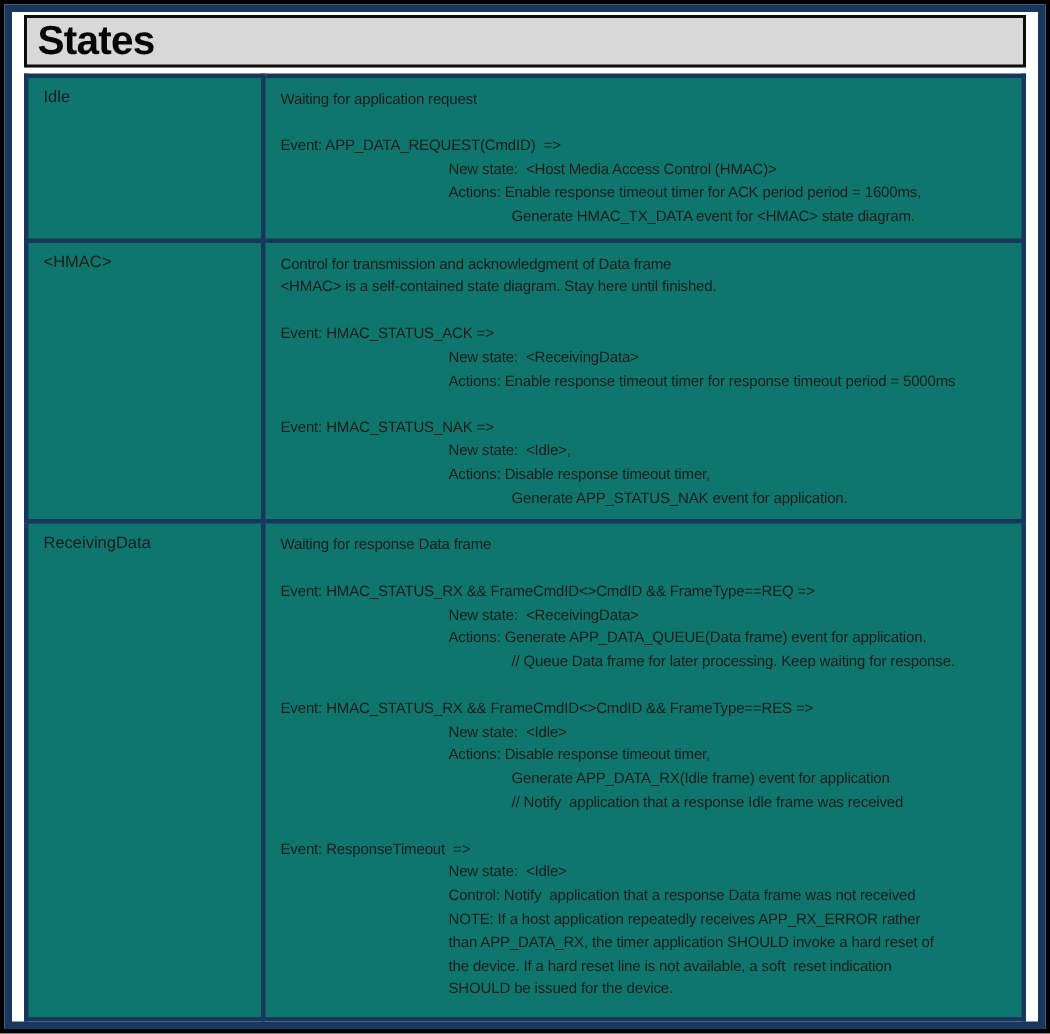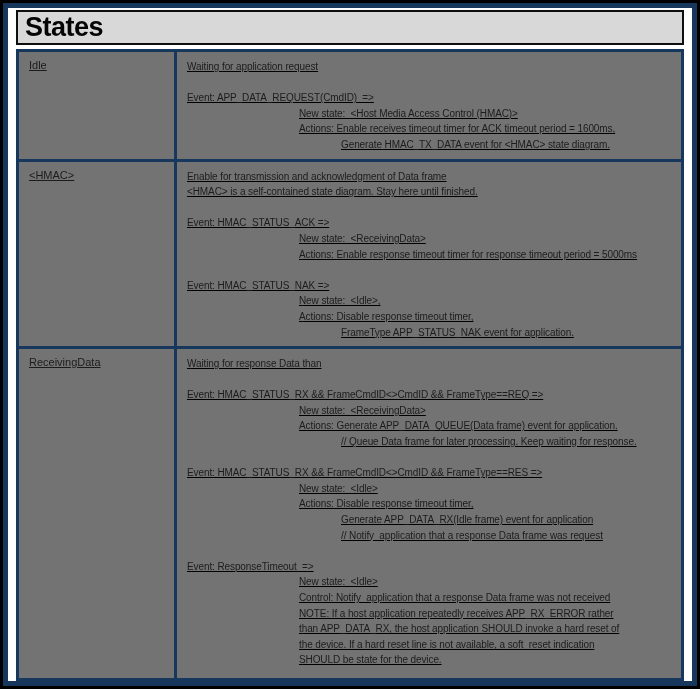--- a/index.html
+++ b/index.html
@@ -39,24 +39,23 @@
     letter-spacing:-0.5px;
   }
   table.states{
     width:100%;
     height:632px;
     border-collapse:collapse;
     table-layout:fixed;
   }
   table.states td{
     border:3px solid var(--frame);
-    background:#737373;
+    background:#0f766e;
     vertical-align:top;
     padding:7px 10px 6px 10px;
-    text-decoration:underline;
   }
   col.c-state{ width:158px; }
   tr.r1{ height:108px; }
   tr.r2{ height:183px; }
   .state-cell{
     font-size:11px;
     color:var(--ink);
   }
   .ln{
     font-size:10px;
@@ -85,63 +84,63 @@
       </colgroup>
     <tbody>
 
       <tr class="r1">
         <td class="state-cell">Idle</td>
         <td class="desc-cell">
           <div class="ln">Waiting for application request</div>
           <div class="ln"></div>
           <div class="ln">Event: APP_DATA_REQUEST(CmdID)  =&gt;</div>
           <div class="ln i1">New state:  &lt;Host Media Access Control (HMAC)&gt;</div>
-          <div class="ln i1">Actions: Enable receives timeout timer for ACK timeout period = 1600ms,</div>
+          <div class="ln i1">Actions: Enable response timeout timer for ACK period period = 1600ms,</div>
           <div class="ln i2">Generate HMAC_TX_DATA event for &lt;HMAC&gt; state diagram.</div>
         </td>
       </tr>
 
       <tr class="r2">
         <td class="state-cell">&lt;HMAC&gt;</td>
         <td class="desc-cell">
-          <div class="ln">Enable for transmission and acknowledgment of Data frame</div>
+          <div class="ln">Control for transmission and acknowledgment of Data frame</div>
           <div class="ln">&lt;HMAC&gt; is a self-contained state diagram. Stay here until finished.</div>
           <div class="ln"></div>
           <div class="ln">Event: HMAC_STATUS_ACK =&gt;</div>
           <div class="ln i1">New state:  &lt;ReceivingData&gt;</div>
           <div class="ln i1">Actions: Enable response timeout timer for response timeout period = 5000ms</div>
           <div class="ln"></div>
           <div class="ln">Event: HMAC_STATUS_NAK =&gt;</div>
           <div class="ln i1">New state:  &lt;Idle&gt;,</div>
           <div class="ln i1">Actions: Disable response timeout timer,</div>
-          <div class="ln i2">FrameType APP_STATUS_NAK event for application.</div>
+          <div class="ln i2">Generate APP_STATUS_NAK event for application.</div>
         </td>
       </tr>
 
       <tr class="r3">
         <td class="state-cell">ReceivingData</td>
         <td class="desc-cell">
-          <div class="ln">Waiting for response Data than</div>
+          <div class="ln">Waiting for response Data frame</div>
           <div class="ln"></div>
           <div class="ln">Event: HMAC_STATUS_RX &amp;&amp; FrameCmdID&lt;&gt;CmdID &amp;&amp; FrameType==REQ =&gt;</div>
           <div class="ln i1">New state:  &lt;ReceivingData&gt;</div>
           <div class="ln i1">Actions: Generate APP_DATA_QUEUE(Data frame) event for application.</div>
           <div class="ln i2">// Queue Data frame for later processing. Keep waiting for response.</div>
           <div class="ln"></div>
           <div class="ln">Event: HMAC_STATUS_RX &amp;&amp; FrameCmdID&lt;&gt;CmdID &amp;&amp; FrameType==RES =&gt;</div>
           <div class="ln i1">New state:  &lt;Idle&gt;</div>
           <div class="ln i1">Actions: Disable response timeout timer,</div>
           <div class="ln i2">Generate APP_DATA_RX(Idle frame) event for application</div>
-          <div class="ln i2">// Notify  application that a response Data frame was request</div>
+          <div class="ln i2">// Notify  application that a response Idle frame was received</div>
           <div class="ln"></div>
           <div class="ln">Event: ResponseTimeout  =&gt;</div>
           <div class="ln i1">New state:  &lt;Idle&gt;</div>
           <div class="ln i1">Control: Notify  application that a response Data frame was not received</div>
           <div class="ln i1">NOTE: If a host application repeatedly receives APP_RX_ERROR rather</div>
-          <div class="ln i1">than APP_DATA_RX, the host application SHOULD invoke a hard reset of</div>
+          <div class="ln i1">than APP_DATA_RX, the timer application SHOULD invoke a hard reset of</div>
           <div class="ln i1">the device. If a hard reset line is not available, a soft  reset indication</div>
-          <div class="ln i1">SHOULD be state for the device.</div>
+          <div class="ln i1">SHOULD be issued for the device.</div>
         </td>
       </tr>
 
     </tbody>
   </table>
 </div>
 
 </body></html>

